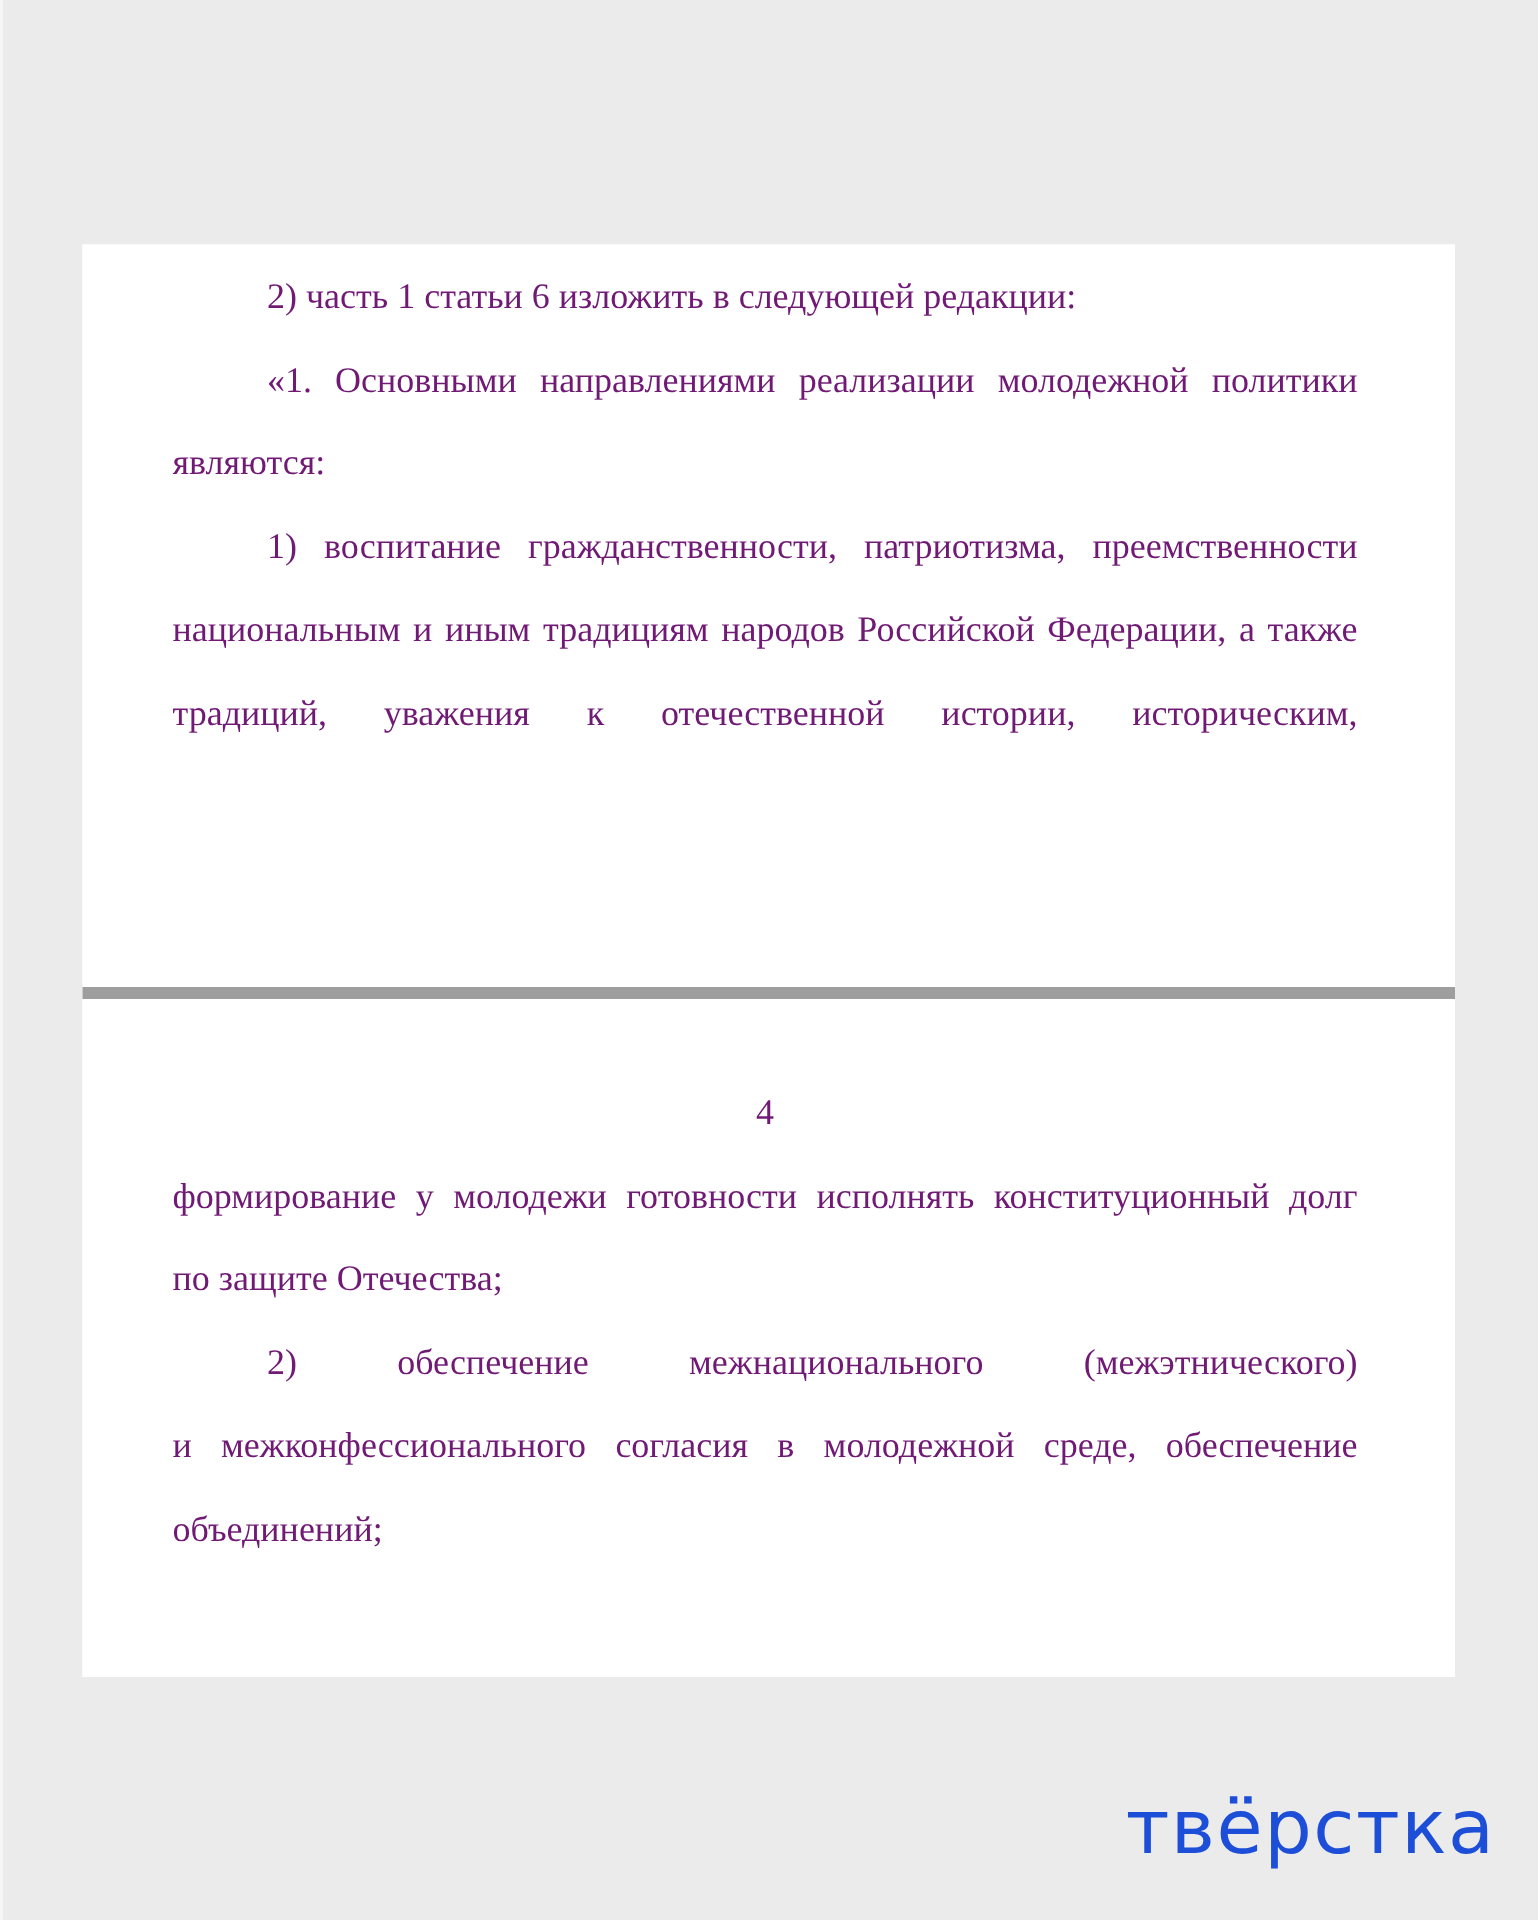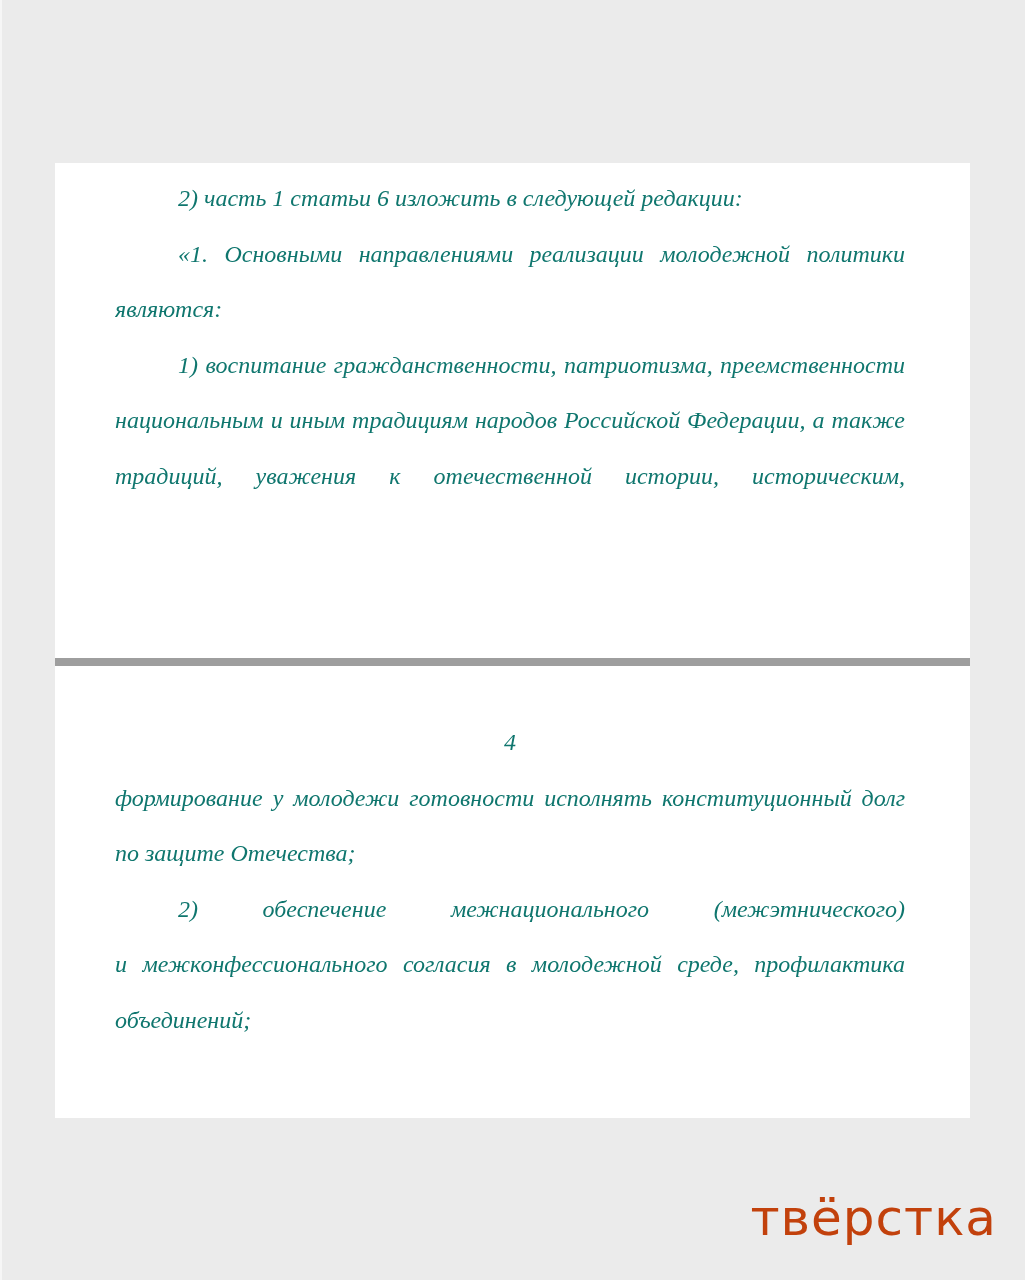--- a/index.html
+++ b/index.html
@@ -21,24 +21,23 @@
     position: absolute;
     left: 55px;
     top: 163px;
     width: 915px;
     background: #ffffff;
   }
   .page {
     box-sizing: border-box;
     width: 915px;
     background: #ffffff;
-    color: #0f766e;
+    color: #701a75;
     font-size: 24px;
     line-height: 55.5px;
-    font-style: italic;
   }
   .page-3 {
     height: 493px;
     padding: 8px 65px 0 60px;
   }
   .page-4 {
     height: 447px;
     padding: 44px 65px 0 60px;
   }
   .divider-zone {
@@ -67,21 +66,21 @@
     text-align: center;
     line-height: 55.5px;
   }
   .watermark {
     position: absolute;
     top: 1188px;
     right: 28px;
     font-family: "DejaVu Sans", sans-serif;
     font-size: 50px;
     line-height: 1.2;
-    color: #c2410c;
+    color: #1d4ed8;
     letter-spacing: 1px;
   }
   .edge-sliver {
     position: absolute;
     left: 0;
     top: 0;
     width: 2px;
     height: 1280px;
     background: #f6f6f6;
   }
@@ -107,21 +106,21 @@
     <div class="divider-zone">
       <div class="divider-bar"></div>
     </div>
 
     <div class="page page-4">
       <div class="line page-number-line">4</div>
       <div>
           <div class="line justify">формирование у молодежи готовности исполнять конституционный долг</div>
           <div class="line">по защите Отечества;</div>
           <div class="line indent justify">2) обеспечение межнационального (межэтнического)</div>
-          <div class="line justify">и межконфессионального согласия в молодежной среде, профилактика</div>
+          <div class="line justify">и межконфессионального согласия в молодежной среде, обеспечение</div>
           <div class="line">объединений;</div>
         </div>
     </div>
 
   </div>
 
   <div class="watermark">твёрстка</div>
 
 </div>
 

